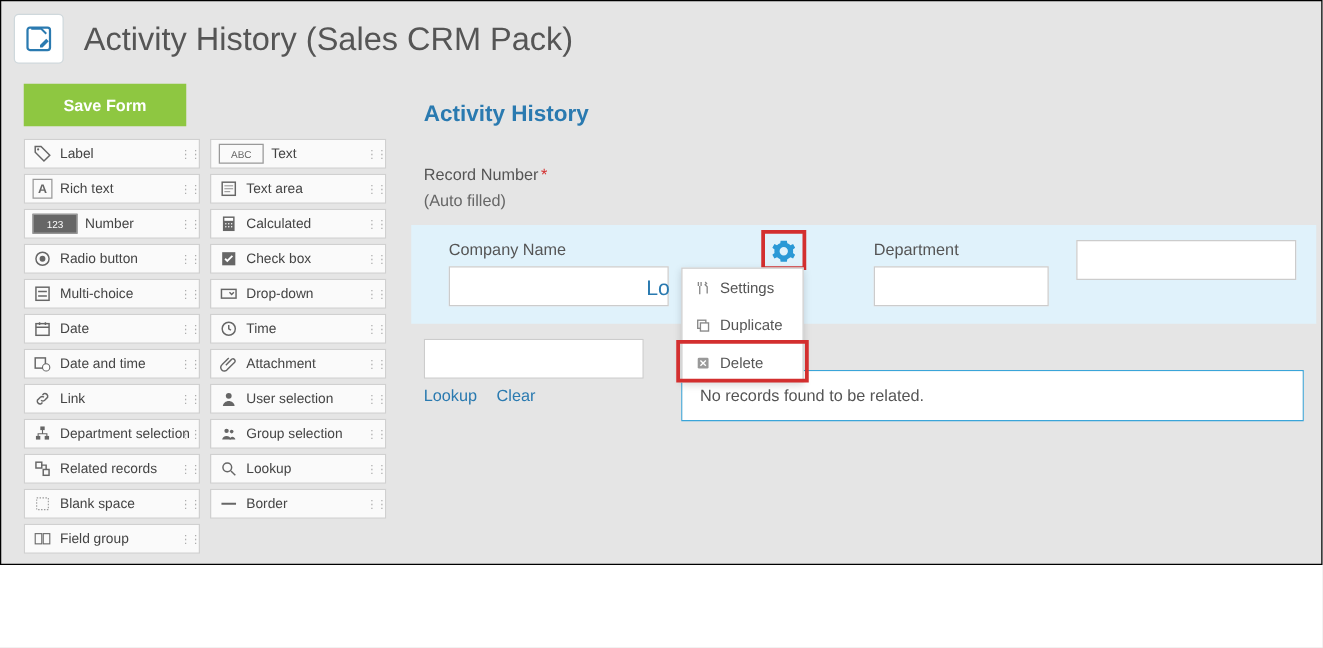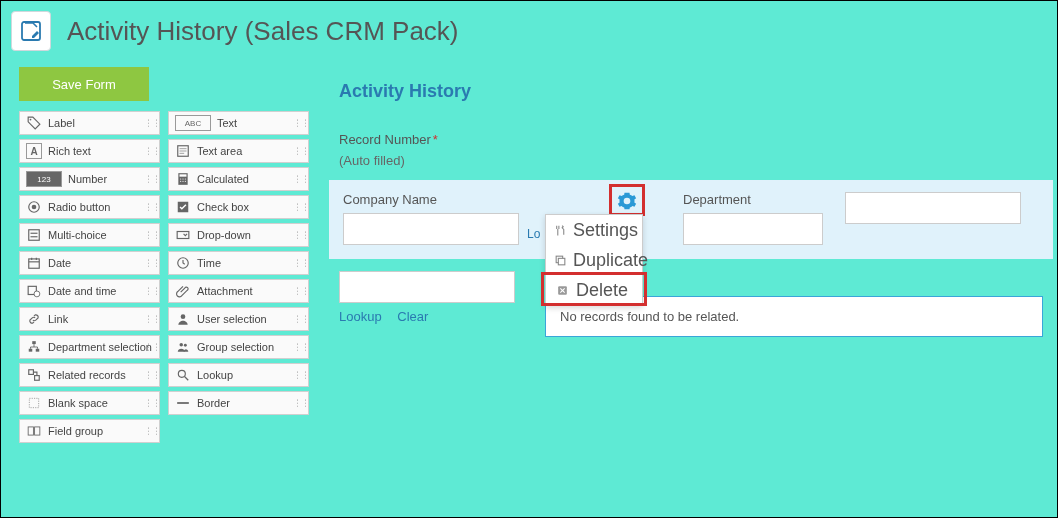--- a/index.html
+++ b/index.html
@@ -1,60 +1,60 @@
 <!DOCTYPE html>
 <html><head>
 <meta charset="utf-8">
 <style>
   * { box-sizing: border-box; margin: 0; padding: 0; }
   body { font-family: Arial, Helvetica, sans-serif; background: #fff; color: #333; font-size: 13px; }
-  .frame { width: 1058px; height: 518px; border: 1px solid #000; position: relative; overflow: hidden; background:#5eead4;}
+  .frame { width: 1058px; height: 452px; border: 1px solid #000; position: relative; overflow: hidden; background:#e5e5e5;}
   
   .header { display: flex; align-items: center; padding: 10px 10px 6px 10px; }
   .app-icon { width: 40px; height: 40px; border: 1px solid #cfd8dc; border-radius: 4px; display:flex; align-items:center; justify-content:center; margin-right:16px; background:#fff;}
   .app-title { font-size: 26px; font-weight: 300; color:#555;}
   
   .tabs { display:flex; margin-left:18px; border-bottom:1px solid #ddd; padding-top:6px;}
   .tab { width:160px; height:32px; display:flex; align-items:center; justify-content:center; font-size:13px; color:#555; background:#e4e4e4; border:1px solid #ccc; border-bottom:none; margin-right:2px; cursor:pointer;}
   .tab.active { background:#fff; border-bottom:1px solid #fff; position:relative; top:1px;}
   
   .body { display:flex; padding:10px 0 0 18px; align-items:flex-start;}
   
   .sidebar { width:290px; }
-  .save-btn { width:130px; height:34px; background:#8ec741; color:#fff; border:none; font-size:13px; cursor:pointer; margin-bottom:10px;}
+  .save-btn { width:130px; height:34px; background:#8ec741; color:#fff; border:none; font-size:13px; cursor:pointer; margin-bottom:10px;font-weight:bold;}
   
   .field-grid { display:grid; grid-template-columns: 1fr 1fr; gap:4px 8px;}
   .field-item { border:1px solid #d0d0d0; background:#fafafa; height:24px; display:flex; align-items:center; padding:0 6px; font-size:11px; color:#444; cursor:grab; position:relative;}
   .field-item .grip { position:absolute; right:2px; top:0; bottom:0; width:10px; display:flex; align-items:center; justify-content:center; color:#aaa; font-size:9px; letter-spacing:-1px;}
   .fi-icon { width:16px; height:16px; margin-right:6px; display:flex; align-items:center; justify-content:center; color:#666;}
   
   .canvas { flex:1; padding: 14px 14px 0 30px; position:relative;}
   .section-title { color:#2a7ab0; font-size:18px; font-weight:600; margin-bottom:30px;}
   .rownum-label { font-size:13px; color:#555;}
   .req { color:#d32f2f; margin-left:2px;}
   .autofilled { color:#666; margin-top:6px; margin-bottom:12px; font-size:13px;}
   
-  .row-highlight { background:#e0f2fb; padding:12px 14px 14px 14px; margin: 0 -10px 12px -10px; position:relative; }
+  .row-highlight { background:#e0f2fb; padding:12px 14px 14px 30px; margin: 0 -10px 12px -10px; position:relative; }
   .row { display:flex; gap:22px; }
   .fld { display:flex; flex-direction:column; }
   .fld-label { font-size:13px; color:#555; margin-bottom:6px;}
   .fld-input { height:32px; border:1px solid #ccc; background:#fff; padding:0 6px; font-size:13px; width:170px;}
   .w-company { width:176px; }
   .w-dept { width:140px; }
   .w-contact { width:176px; }
   .w-lead { width:176px; }
   .link-row { margin-top:6px; font-size:13px; }
   .link-row span { color:#2a7ab0; cursor:pointer; margin-right:12px;}
-  .linkcut { color:#2a7ab0; position:absolute; left:198px; bottom:18px; font-size:12px;}
+  .linkcut { color:#2a7ab0; position:absolute; left:188px; bottom:18px; font-size:17px;}
   
   .gear { position:absolute; top:8px; left:284px; width:28px; height:26px; display:flex; align-items:center; justify-content:center; cursor:pointer;}
   .redbox1 { position:absolute; border:3px solid #d32f2f; top:4px; left:280px; width:36px; height:32px; pointer-events:none;}
   
   .popover { position:absolute; top:34px; left:216px; width:98px; background:#fff; border:1px solid #ccc; box-shadow:0 2px 6px rgba(0,0,0,.15); z-index:5;}
-  .pop-item { height:30px; display:flex; align-items:center; padding:0 8px; font-size:18px; color:#555; cursor:pointer;}
+  .pop-item { height:30px; display:flex; align-items:center; padding:0 8px; font-size:12px; color:#555; cursor:pointer;}
   .pop-item .pi-icon { width:16px; margin-right:6px; display:flex; align-items:center; justify-content:center; color:#888;}
   .redbox2 { position:absolute; border:3px solid #d32f2f; top:92px; left:212px; width:106px; height:34px; pointer-events:none; z-index:6;}
   
   .lead-details-label { font-size:13px; color:#555; margin-bottom:10px;}
   .table-wrap { border:1px solid #3aa5d9; min-width:400px;}
   .thead { background:#3aa5d9; color:#fff; display:flex; height:34px; align-items:center; font-size:12px;}
   .th { padding:0 10px; white-space:nowrap;}
   .tbody { background:#fff; padding:12px 14px; font-size:13px; color:#555;}
   
   .lower { display:flex; gap:30px; margin-top:4px;}

